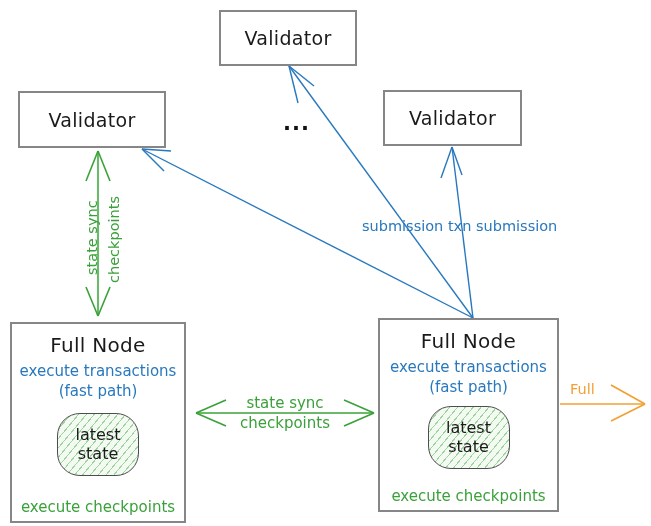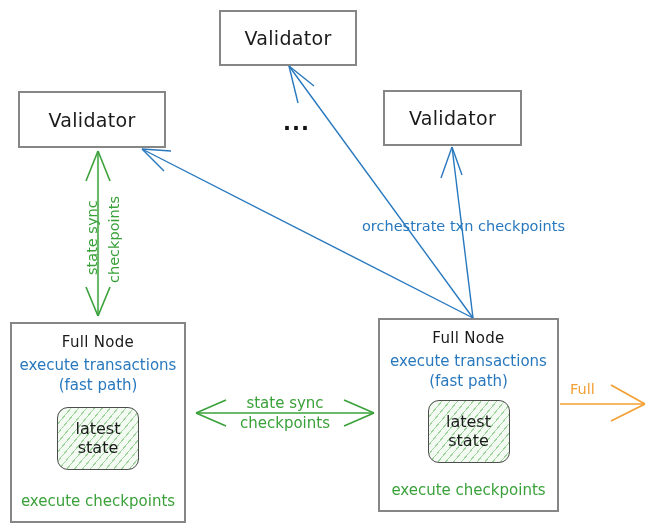--- a/index.html
+++ b/index.html
@@ -44,40 +44,40 @@
     color: #1a1a1a;
     letter-spacing: 0.3px;
   }
   .fullnode-box {
     display: flex;
     flex-direction: column;
     align-items: center;
     padding-top: 9px;
   }
   .fullnode-title {
-    font-size: 15px;
+    font-size: 20px;
     color: #1a1a1a;
     letter-spacing: 0.3px;
     margin-bottom: 5px;
   }
   .fullnode-blue {
     font-size: 15px;
     color: #2878be;
     text-align: center;
     line-height: 1.32;
   }
   .fullnode-green {
     font-size: 15px;
     color: #3aa13a;
     text-align: center;
   }
   .inner-state {
     box-sizing: border-box;
     border: 1.6px solid #4d4d4d;
-    border-radius: 11px;
+    border-radius: 23px;
     background-color: #f2faf2;
     background-image: repeating-linear-gradient(
       -50deg,
       rgba(90, 180, 90, 0.55) 0px,
       rgba(90, 180, 90, 0.55) 1px,
       rgba(255, 255, 255, 0) 1px,
       rgba(255, 255, 255, 0) 6px
     );
     display: flex;
     flex-direction: column;
@@ -208,17 +208,17 @@
   </div>
 
   <div class="vert-label" style="left:84px; top:275px;">state sync</div>
   <div class="vert-label" style="left:106px; top:283px;">checkpoints</div>
 
   <div class="mid-label-wrap" style="left:220px; top:393px;">
     <div>state sync</div>
     <div>checkpoints</div>
   </div>
 
-  <div class="edge-label label-blue" style="left:362px; top:217px;">orchestrate txn checkpoints</div>
+  <div class="edge-label label-blue" style="left:362px; top:217px;">submission txn submission</div>
 
   <div class="edge-label label-orange" style="left:570px; top:380px;">Full</div>
 
 </div>
 
 </body></html>

